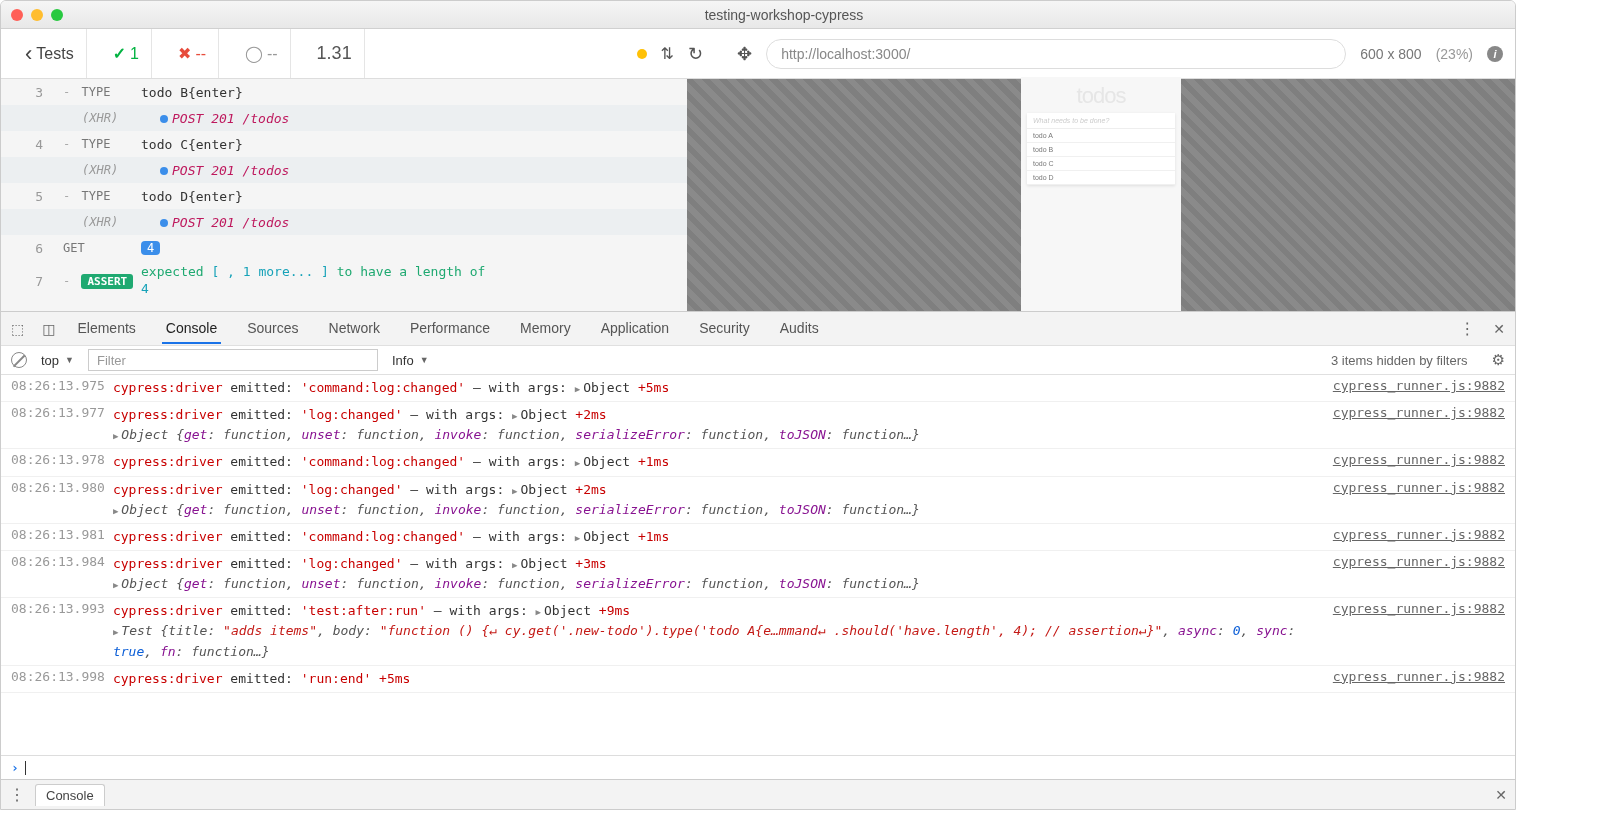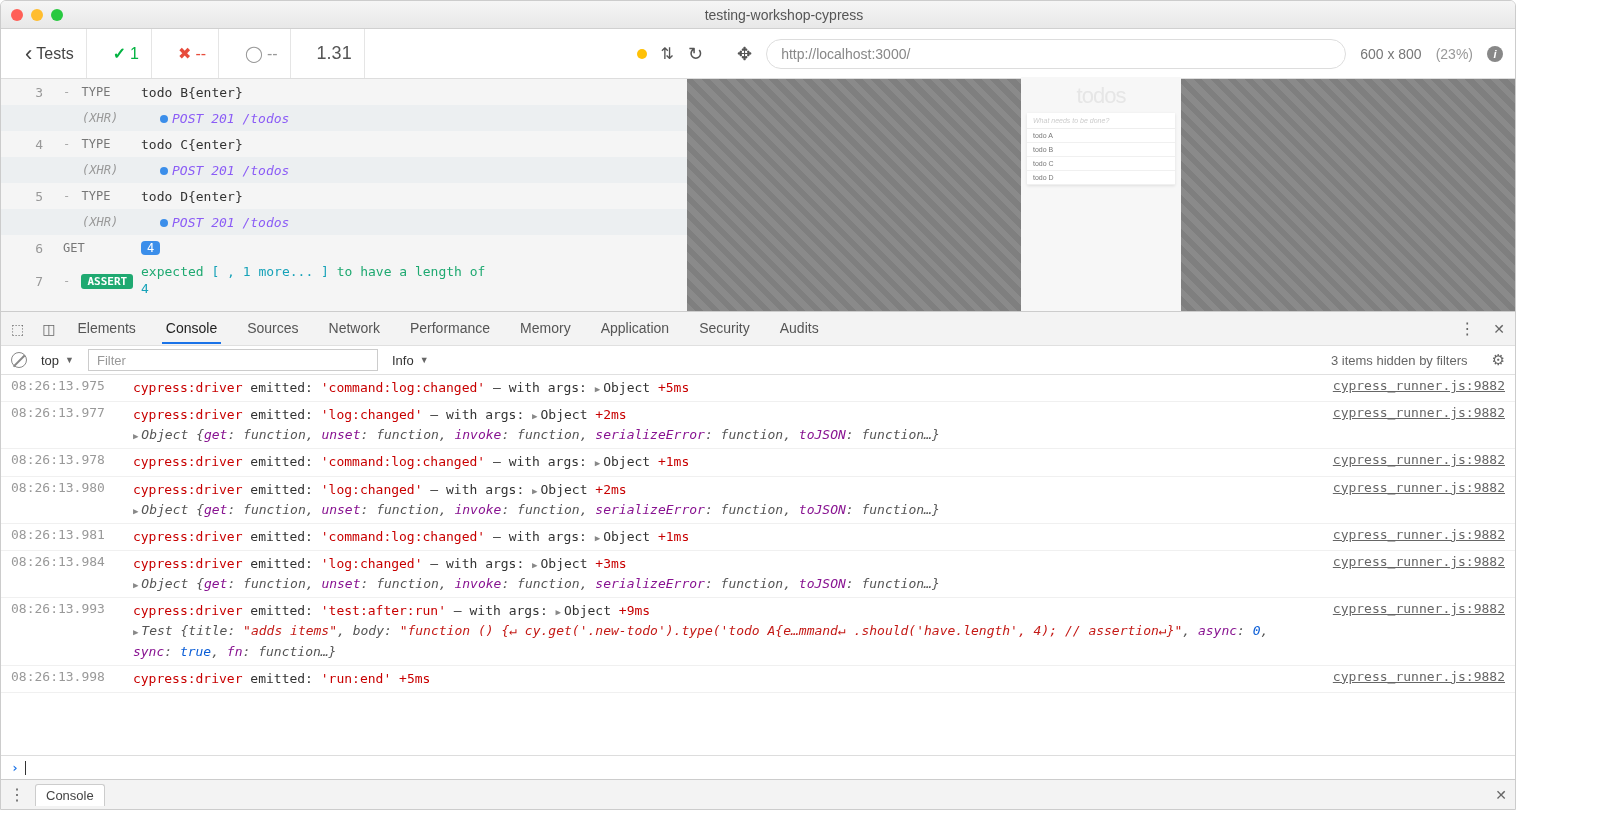--- a/index.html
+++ b/index.html
@@ -34,21 +34,21 @@
 .vp-pct { color:#999; }
 .info-icn { width:16px; height:16px; border-radius:50%; background:#888; color:#fff; display:inline-flex; align-items:center; justify-content:center; font-size:11px; font-weight:bold; font-style:italic; }
 .main { flex:0 0 232px; display:flex; border-bottom:none; }
 .cmd-log { flex:0 0 686px; background:#f5f5f5; position:relative; overflow:hidden; }
 .cmd-row { display:flex; align-items:center; height:26px; font-family:Menlo,monospace; font-size:13px; }
 .cmd-row.alt { background:#eceff1;padding-left:19px; }
 .cmd-num { width:52px; text-align:right; padding-right:10px; color:#999; font-size:13px; }
 .cmd-type { width:88px; color:#777; font-size:12px; text-align:left; padding-left:10px; }
 .cmd-type .dash { color:#aaa; margin-right:4px; }
 .cmd-text { flex:1; color:#333; padding-right:10px; }
-.cmd-xhr { color:#8b5cf6; font-style:italic; }
+.cmd-xhr { color:#be185d; font-style:italic; }
 .xhr-dot { width:8px; height:8px; border-radius:50%; background:#3b8eea; display:inline-block; margin-right:4px; }
 .badge-count { background:#3b8eea; color:#fff; border-radius:4px; padding:0 6px; font-size:12px; margin-right:12px; }
 .assert-badge { background:#1fa971; color:#fff; border-radius:3px; padding:1px 6px; font-size:11px; font-weight:bold; }
 .assert-text { color:#1fa971; }
 .assert-text .hl { color:#17a2b8; }
 .preview { flex:1; background:#888; background-image:repeating-linear-gradient(45deg,#8a8a8a 0,#8a8a8a 6px,#7f7f7f 6px,#7f7f7f 12px); display:flex; justify-content:center; position:relative; }
 .preview-app { width:160px; background:#f7f7f7; margin-top:-2px; padding:6px 0 24px; }
 .todo-title { text-align:center; color:#e6e6e6; font-size:22px; font-weight:100; letter-spacing:-1px; }
 .todo-card { background:#fff; margin:4px 6px 0; box-shadow:0 1px 3px rgba(0,0,0,0.1); }
 .todo-input { font-size:7px; color:#ccc; font-style:italic; padding:4px 6px; border-bottom:1px solid #eee; }
@@ -59,21 +59,21 @@
 .dev-icn { color:#666; font-size:14px; }
 .dev-filter { height:30px; border-top:1px solid #e0e0e0; border-bottom:1px solid #e0e0e0; background:#fff; display:flex; align-items:center; padding:0 10px; gap:14px; }
 .nope { width:16px; height:16px; border:1.5px solid #888; border-radius:50%; position:relative; }
 .nope::after { content:""; position:absolute; width:16px; height:1.5px; background:#888; transform:rotate(-45deg); top:7px; left:-1px; }
 .sel-top { display:flex; align-items:center; gap:6px; font-size:13px; color:#333; }
 .sel-top::after { content:"▼"; font-size:9px; color:#666; }
 .filter-box { width:290px; height:22px; border:1px solid #ccc; padding:0 8px; font-size:13px; color:#999; display:flex; align-items:center; }
 .hidden-txt { margin-left:auto; color:#666; font-size:13px; }
 .gear { color:#666; margin-left:10px; }
 .console-area { flex:1; overflow:auto; background:#fff; font-family:Menlo,Consolas,monospace; font-size:13px; }
-.log-row { border-bottom:1px solid #f0f0f0; padding:3px 10px; display:flex; align-items:flex-start; gap:28px; }
+.log-row { border-bottom:1px solid #f0f0f0; padding:3px 10px; display:flex; align-items:flex-start; gap:8px; }
 .log-ts { color:#999; white-space:nowrap; }
 .log-body { flex:1; line-height:1.55; }
 .log-src { color:#666; text-decoration:underline; white-space:nowrap; }
 .tk-red { color:#c80000; }
 .tk-blue { color:#0b5ed7; font-style:italic; }
 .tk-purp { color:#881391; font-style:italic; }
 .tk-redi { color:#c41a16; font-style:italic; }
 .tk-gray { color:#555; font-style:italic; }
 .tri::before { content:"▶"; font-size:9px; color:#888; margin-right:3px; }
 .prompt { border-top:1px solid #ddd; padding:4px 10px; color:#1a73e8; font-family:Menlo,monospace; display:flex; align-items:center; gap:6px; }

